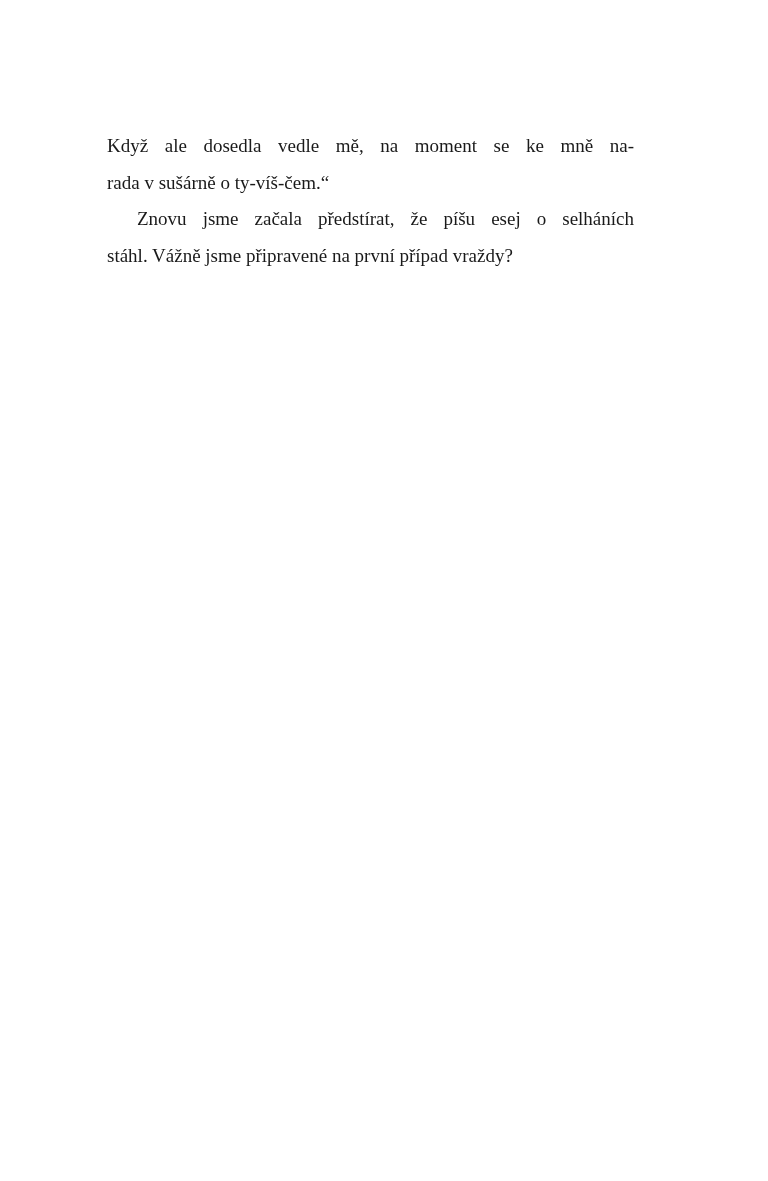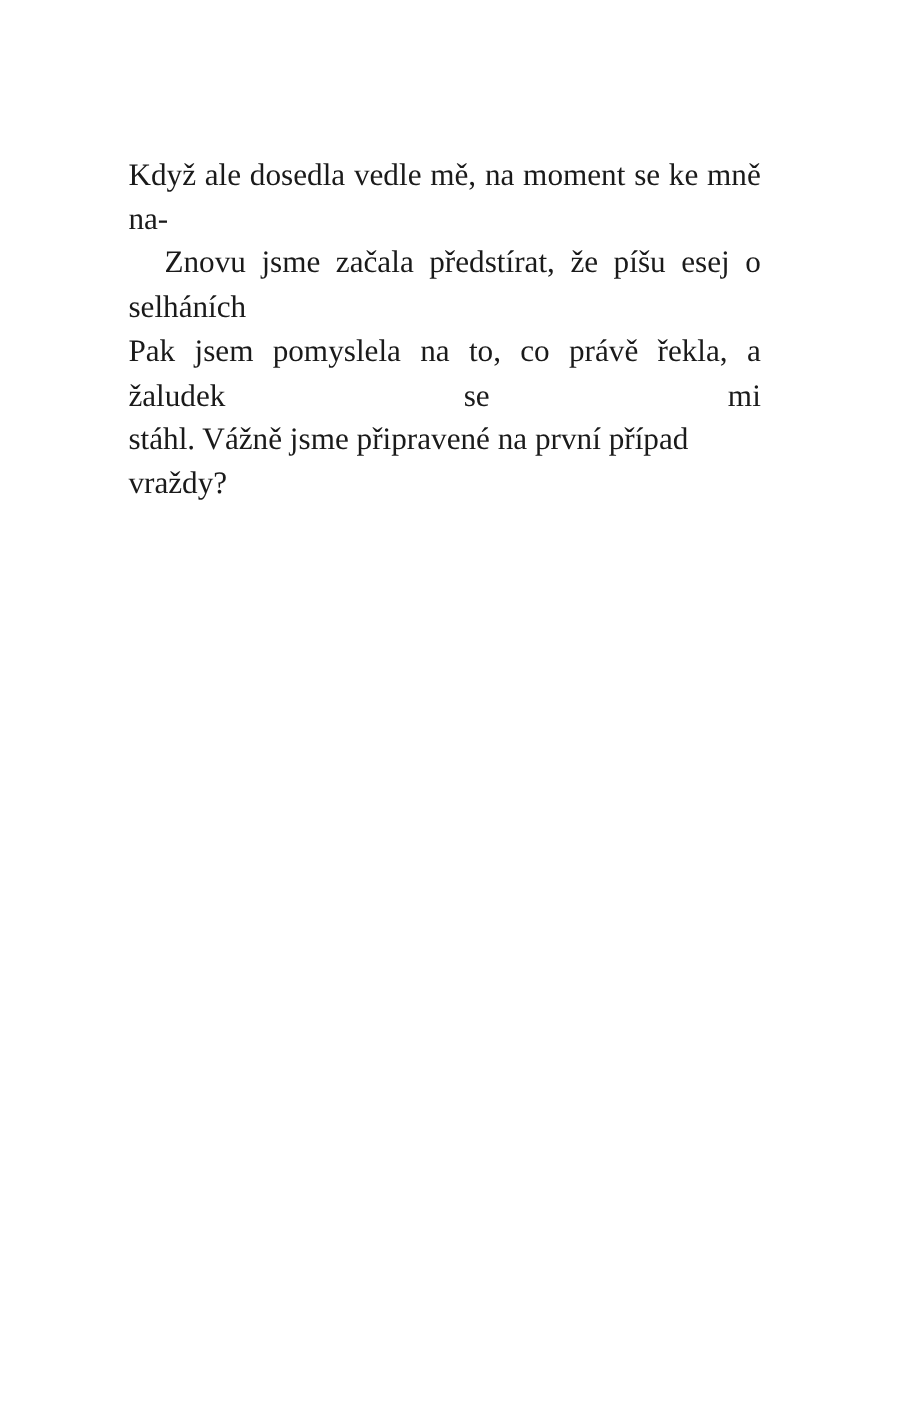--- a/index.html
+++ b/index.html
@@ -13,21 +13,21 @@
     height: 1181px;
     background: #ffffff;
     overflow: hidden;
   }
   .text-block {
     position: absolute;
     left: 107px;
     top: 128px;
     width: 527px;
     font-family: "Liberation Serif", "DejaVu Serif", serif;
-    font-size: 26px;
+    font-size: 19px;
     line-height: 36.7px;
     color: #1a1a1a;
   }
   .text-block .line {
     text-align: left;
     white-space: normal;
   }
   .text-block .line.just {
     text-align: justify;
     text-align-last: justify;
@@ -35,17 +35,17 @@
   .text-block .line.indent {
     text-indent: 30px;
   }
 </style>
 </head>
 <body>
 
 <div class="book-page">
   <div class="text-block" style="color: rgb(26, 26, 26);">
       <div class="line just">Když ale dosedla vedle mě, na moment se ke mně na-</div>
+      <div class="line">rada v sušárně o ty-víš-čem.“</div>
       <div class="line just indent">Znovu jsme začala předstírat, že píšu esej o selháních</div>
-      <div class="line just">Pak jsem pomyslela na to, co právě řekla, a žaludek se mi</div>
       <div class="line">stáhl. Vážně jsme připravené na první případ vraždy?</div>
     </div>
 </div>
 
 </body></html>

